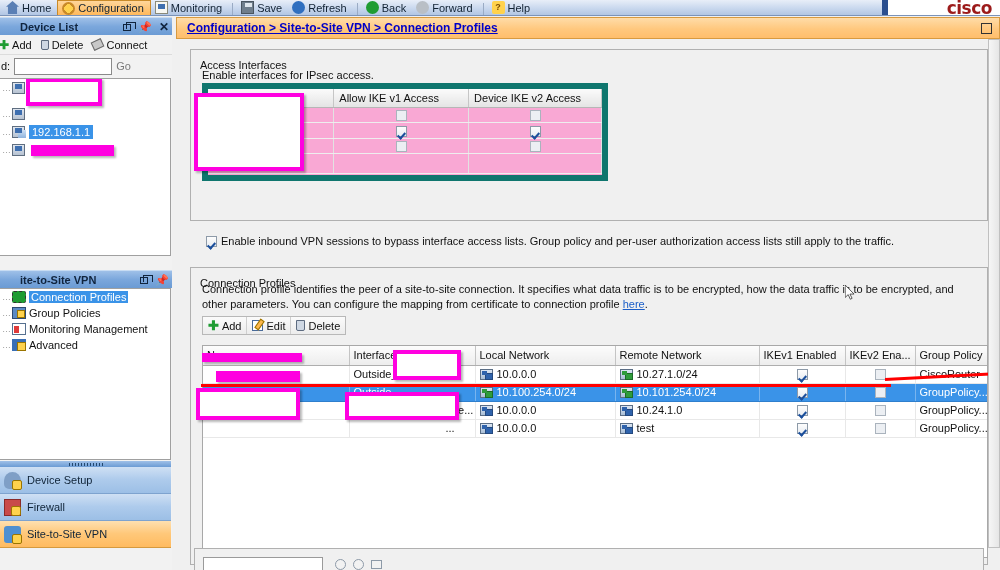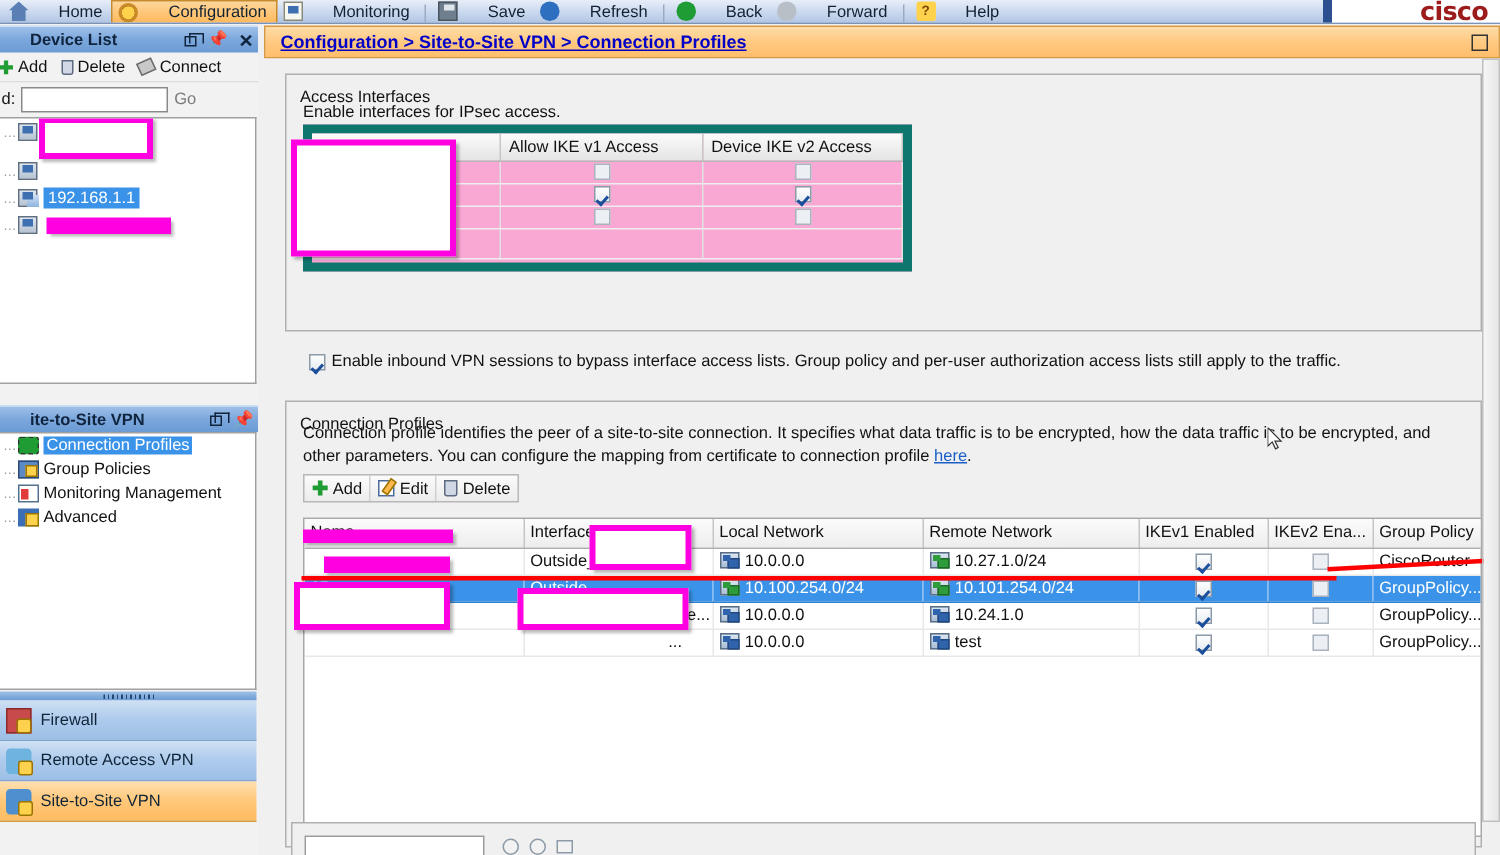--- a/index.html
+++ b/index.html
@@ -16,21 +16,21 @@
 
   
   .toolbar {
     position: absolute; left: 0; top: 0; width: 1000px; height: 16px;
     background: linear-gradient(to bottom, #e8eef8 0%, #c9d8ee 55%, #b2c6e4 100%);
     border-bottom: 1px solid #7b93b8;
     overflow: hidden;
   }
   .tb-items { display: flex; align-items: flex-end; height: 16px; padding-left: 2px; }
   .tb-btn {
-    display: flex; align-items: center; gap: 20px;
+    display: flex; align-items: center; gap: 3px;
     height: 15px; padding: 0 6px 0 4px;
     color: #123; font-size: 11px; white-space: nowrap;
     position: relative; top: -1px;
   }
   .tb-btn.active {
     background: linear-gradient(to bottom, #ffd69a, #ffb95c);
     border: 1px solid #c98a28; border-bottom: none;
   }
   .tb-sep { width: 1px; height: 13px; background: #9aabc4; margin: 0 4px; align-self: flex-end; }
   .tb-ico { width: 13px; height: 13px; display: inline-block; position: relative; flex: none; }
@@ -425,26 +425,26 @@
         </div>
       </div>
     </div>
 
     <div class="splitter">
       <span class="grip"></span>
     </div>
 
     <div class="navbtns">
       <div class="navbtn">
+        <span class="nav-ico ni-dev"></span>
+        <span>Device Setup</span>
+      </div>
+      <div class="navbtn">
         <span class="nav-ico ni-fw"></span>
         <span>Firewall</span>
-      </div>
-      <div class="navbtn">
-        <span class="nav-ico ni-rav"></span>
-        <span>Remote Access VPN</span>
       </div>
       <div class="navbtn active">
         <span class="nav-ico ni-s2s"></span>
         <span>Site-to-Site VPN</span>
       </div>
     </div>
   </div>
 
   <div class="content">
 

